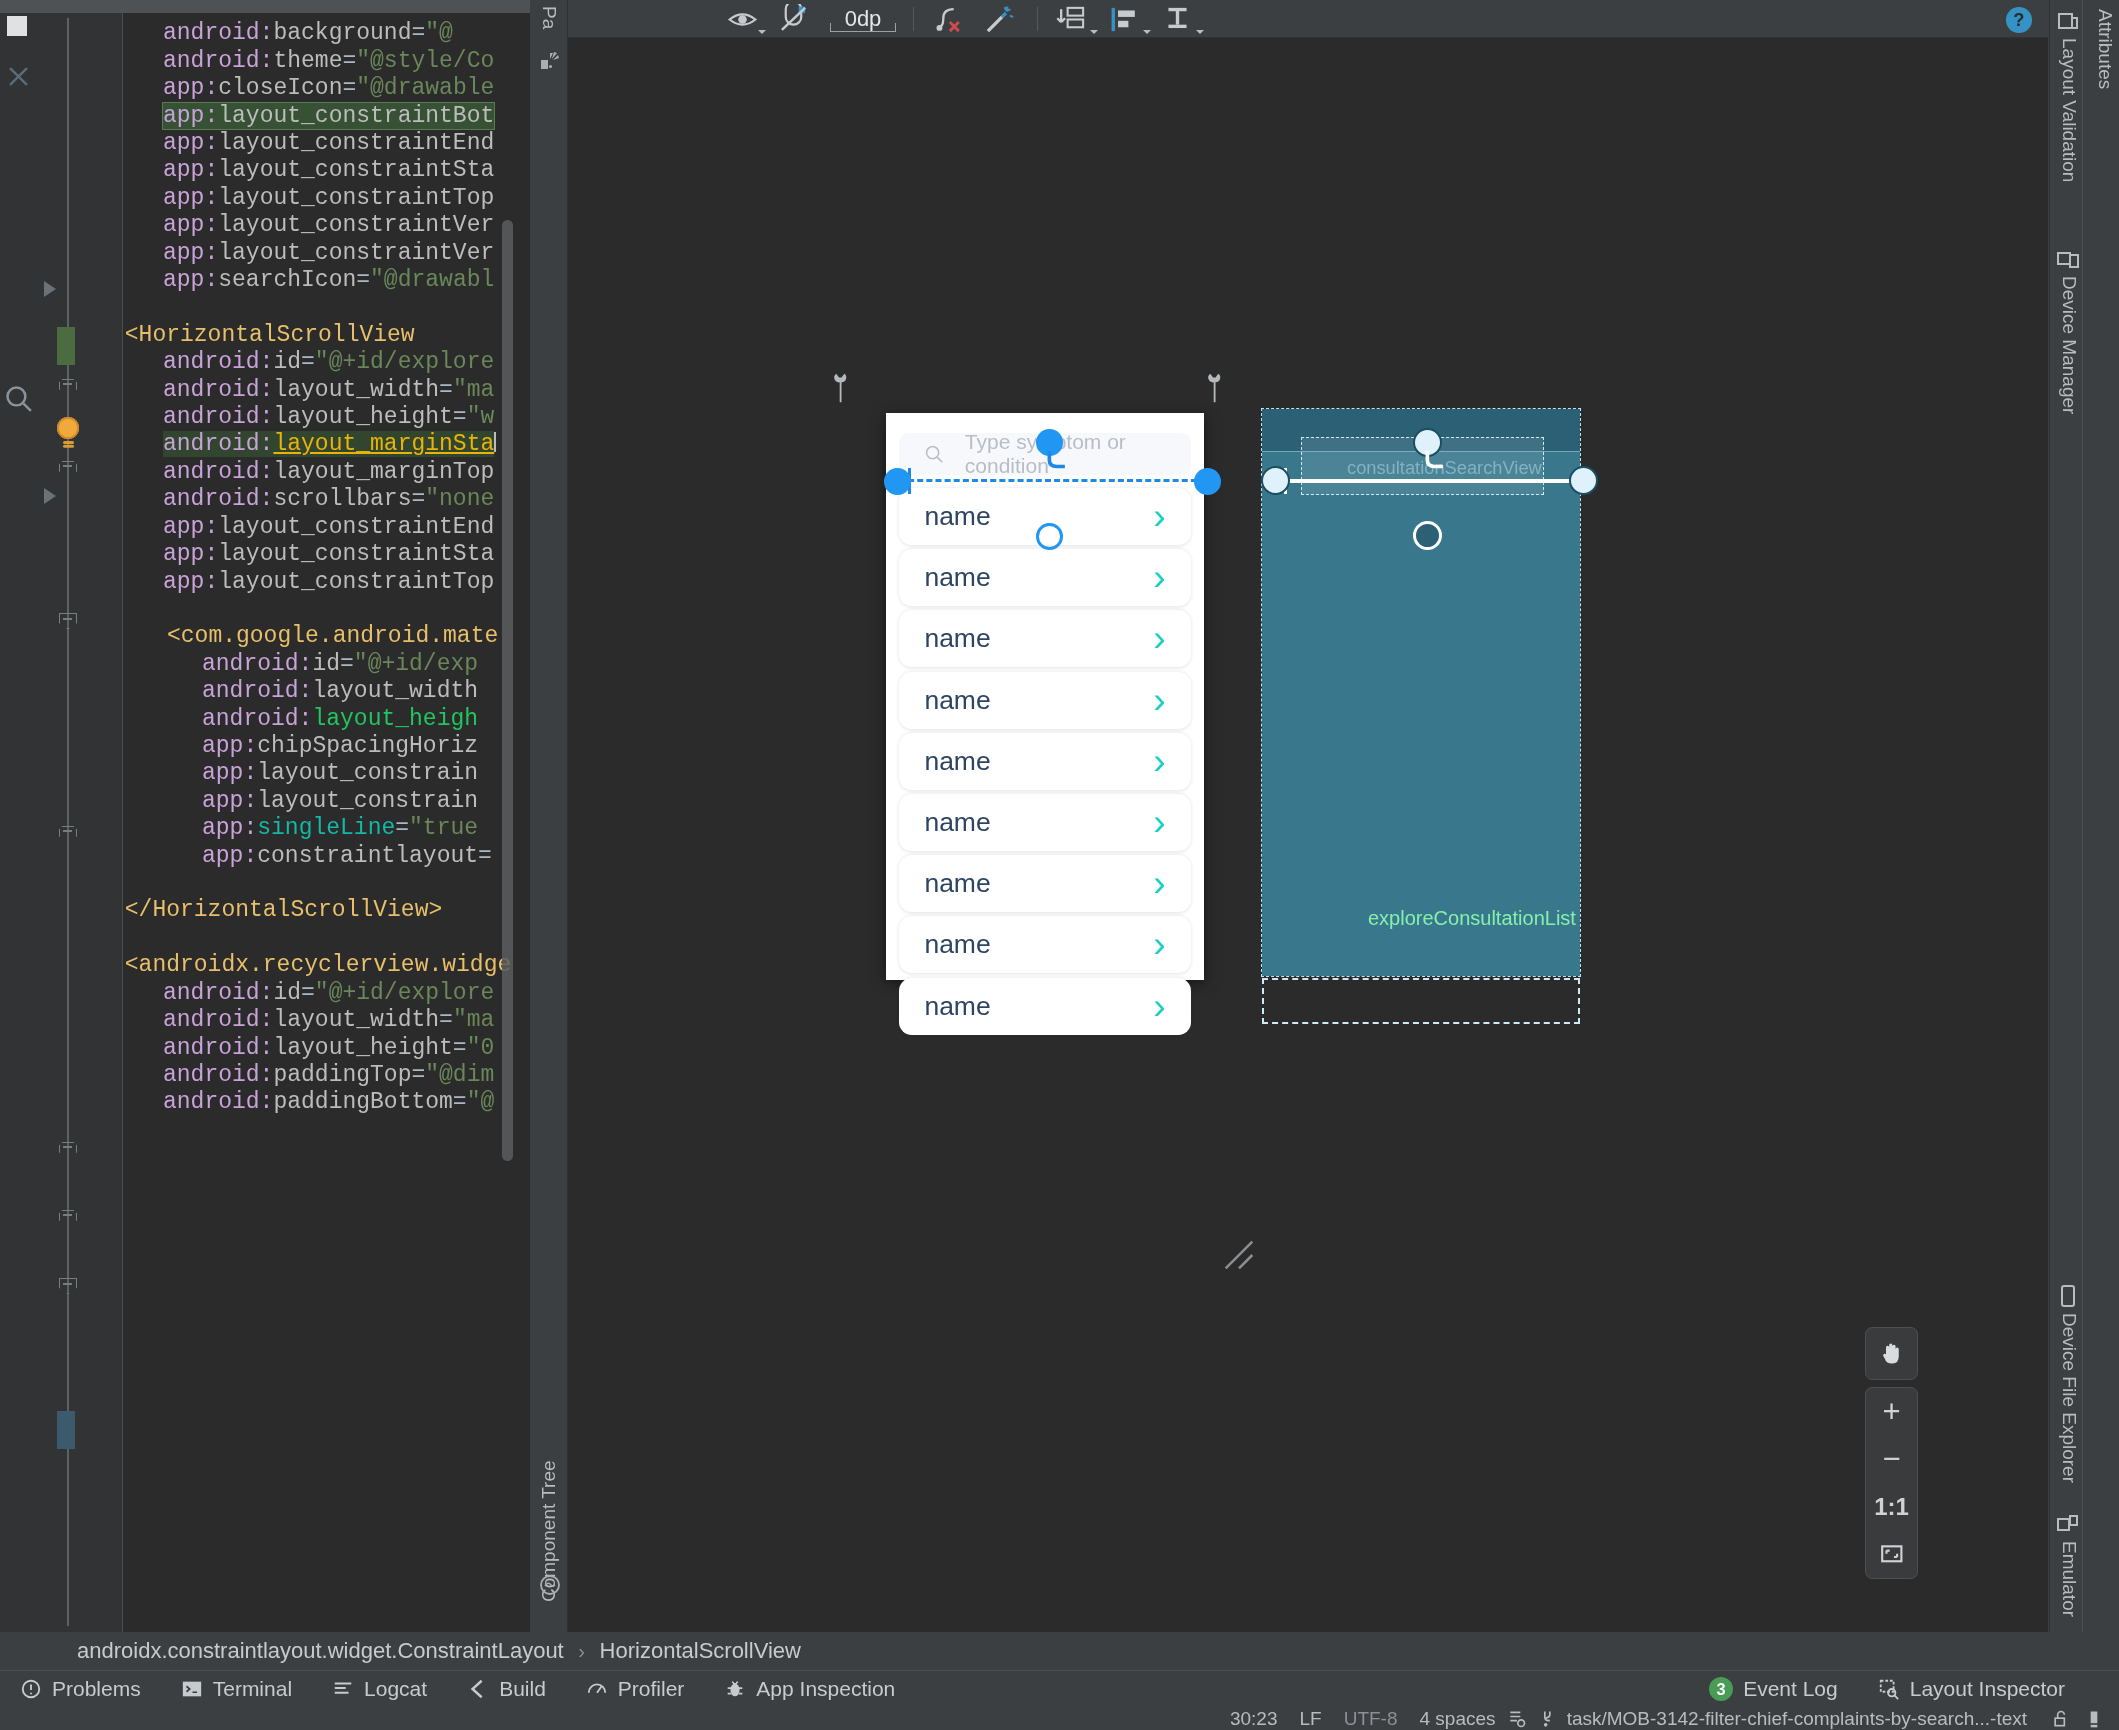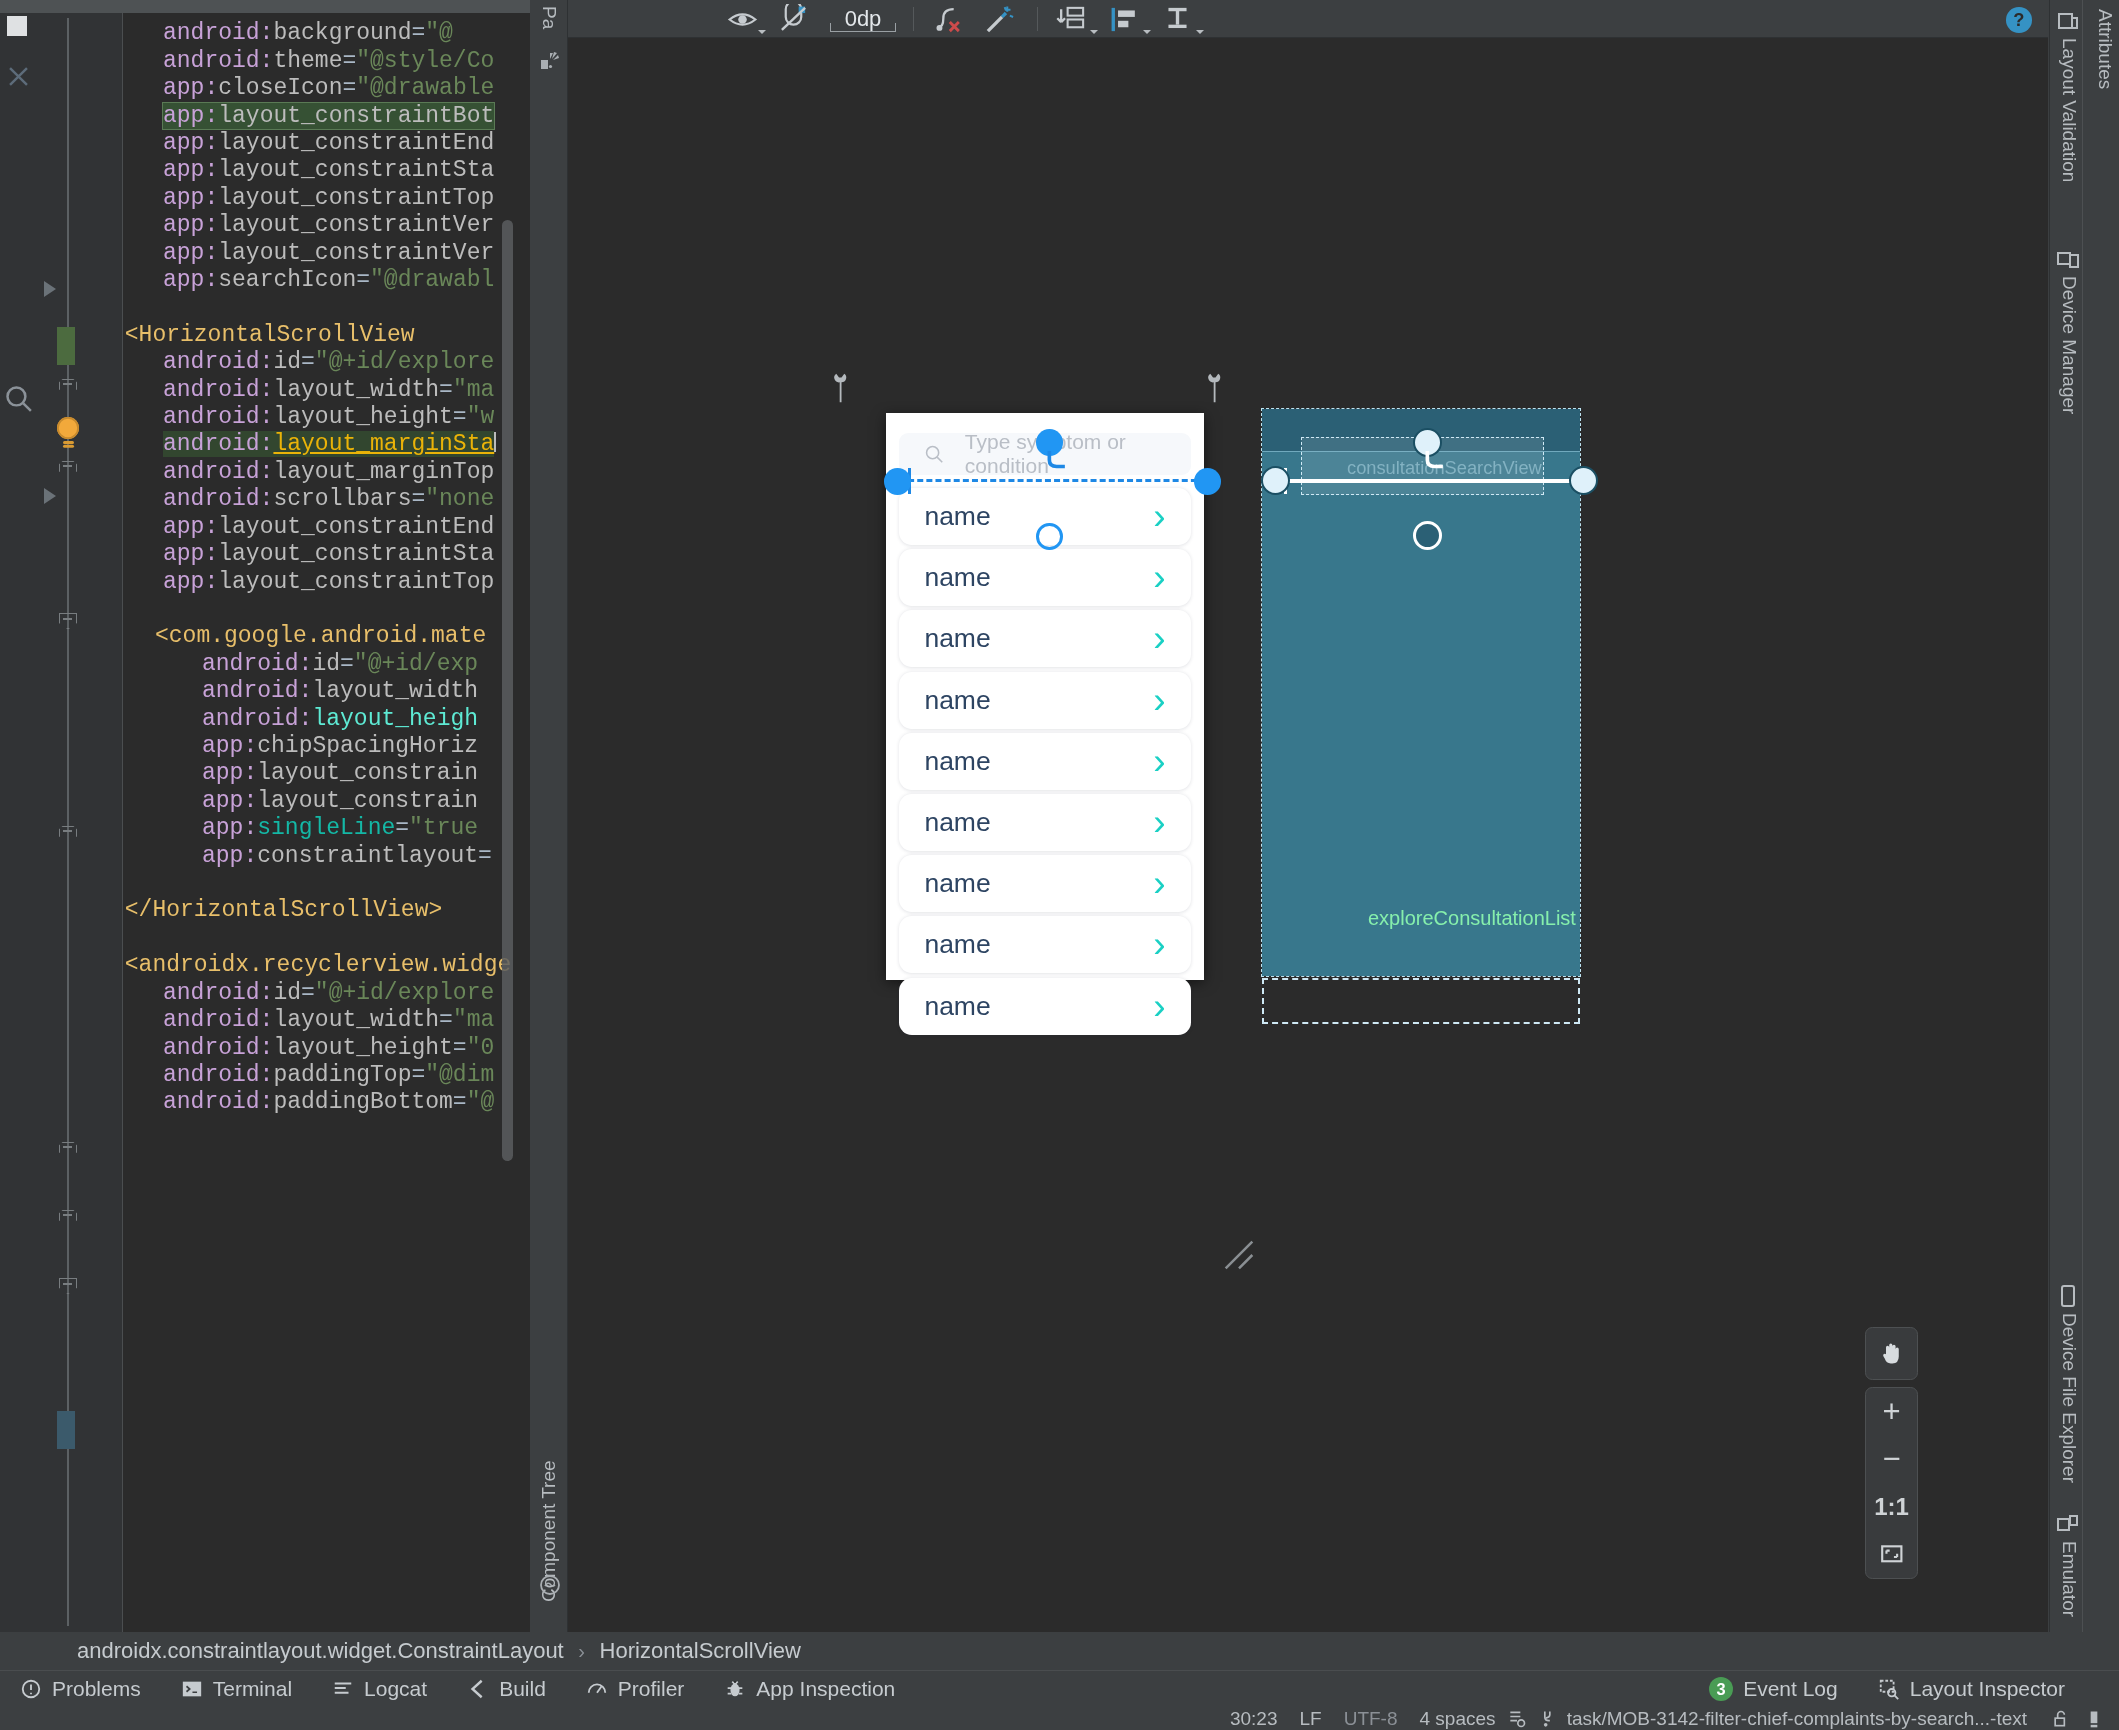--- a/index.html
+++ b/index.html
@@ -303,24 +303,24 @@
           <div class="code-line" style="top: 336px; left: 40px;"><span><span class="tok-attr"><span class="tok-attr">android:</span><span style="color: rgb(188, 188, 188);">id</span></span><span><span class="tok-eq">=</span><span class="tok-val">"@+id/explore</span></span></span></div>
           <div class="code-line" style="top: 364px; left: 40px;"><span><span class="tok-attr"><span class="tok-attr">android:</span><span style="color: rgb(188, 188, 188);">layout_width</span></span><span><span class="tok-eq">=</span><span class="tok-val">"ma</span></span></span></div>
           <div class="code-line" style="top: 391px; left: 40px;"><span><span class="tok-attr"><span class="tok-attr">android:</span><span style="color: rgb(188, 188, 188);">layout_height</span></span><span><span class="tok-eq">=</span><span class="tok-val">"w</span></span></span></div>
           <div class="code-line" style="top: 418px; left: 40px;"><span class="hl-green-soft"><span><span class="tok-attr"><span class="tok-attr">android:</span><span style="color: #eab308; text-decoration: underline;">layout_marginSta</span></span><span></span></span></span><span class="caret"></span></div>
           <div class="code-line" style="top: 446px; left: 40px;"><span><span class="tok-attr"><span class="tok-attr">android:</span><span style="color: rgb(188, 188, 188);">layout_marginTop</span></span><span></span></span></div>
           <div class="code-line" style="top: 473px; left: 40px;"><span><span class="tok-attr"><span class="tok-attr">android:</span><span style="color: rgb(188, 188, 188);">scrollbars</span></span><span><span class="tok-eq">=</span><span class="tok-val">"none</span></span></span></div>
           <div class="code-line" style="top: 501px; left: 40px;"><span><span class="tok-attr"><span class="tok-attr">app:</span><span style="color: rgb(188, 188, 188);">layout_constraintEnd</span></span><span></span></span></div>
           <div class="code-line" style="top: 528px; left: 40px;"><span><span class="tok-attr"><span class="tok-attr">app:</span><span style="color: rgb(188, 188, 188);">layout_constraintSta</span></span><span></span></span></div>
           <div class="code-line" style="top: 556px; left: 40px;"><span><span class="tok-attr"><span class="tok-attr">app:</span><span style="color: rgb(188, 188, 188);">layout_constraintTop</span></span><span></span></span></div>
           <div class="code-line" style="top: 583px; left: 1.8px;"></div>
-          <div class="code-line" style="top: 610px; left: 32px; text-align: right;"><span class="tok-tag">&lt;com.google.android.mate</span></div>
+          <div class="code-line" style="top: 610px; left: 44px; text-align: right;"><span class="tok-tag">&lt;com.google.android.mate</span></div>
           <div class="code-line" style="top: 638px; left: 79px;"><span><span class="tok-attr"><span class="tok-attr">android:</span><span style="color: rgb(188, 188, 188);">id</span></span><span><span class="tok-eq">=</span><span class="tok-val">"@+id/exp</span></span></span></div>
           <div class="code-line" style="top: 665px; left: 79px;"><span><span class="tok-attr"><span class="tok-attr">android:</span><span style="color: rgb(188, 188, 188);">layout_width</span></span><span></span></span></div>
-          <div class="code-line" style="top: 693px; left: 79px;"><span><span class="tok-attr"><span class="tok-attr">android:</span><span style="color: #5eead4;">layout_heigh</span></span><span></span></span></div>
+          <div class="code-line" style="top: 693px; left: 79px;"><span><span class="tok-attr"><span class="tok-attr">android:</span><span style="color: #22c55e;">layout_heigh</span></span><span></span></span></div>
           <div class="code-line" style="top: 720px; left: 79px;"><span><span class="tok-attr"><span class="tok-attr">app:</span><span style="color: rgb(188, 188, 188);">chipSpacingHoriz</span></span><span></span></span></div>
           <div class="code-line" style="top: 747px; left: 79px;"><span><span class="tok-attr"><span class="tok-attr">app:</span><span style="color: rgb(188, 188, 188);">layout_constrain</span></span><span></span></span></div>
           <div class="code-line" style="top: 775px; left: 79px;"><span><span class="tok-attr"><span class="tok-attr">app:</span><span style="color: rgb(188, 188, 188);">layout_constrain</span></span><span></span></span></div>
           <div class="code-line" style="top: 802px; left: 79px;"><span><span class="tok-attr"><span class="tok-attr">app:</span><span style="color: #14b8a6;">singleLine</span></span><span><span class="tok-eq">=</span><span class="tok-val">"true</span></span></span></div>
           <div class="code-line" style="top: 830px; left: 79px;"><span><span class="tok-attr"><span class="tok-attr">app:</span><span style="color: rgb(188, 188, 188);">constraintlayout</span></span><span class="tok-eq">=</span></span></div>
           <div class="code-line" style="top: 857px; left: 1.8px;"></div>
           <div class="code-line" style="top: 884px; left: 1.8px;"><span class="tok-tag">&lt;/HorizontalScrollView&gt;</span></div>
           <div class="code-line" style="top: 912px; left: 1.8px;"></div>
           <div class="code-line" style="top: 939px; left: 1.8px;"><span class="tok-tag">&lt;androidx.recyclerview.widge</span></div>
           <div class="code-line" style="top: 967px; left: 40px;"><span><span class="tok-attr"><span class="tok-attr">android:</span><span style="color: rgb(188, 188, 188);">id</span></span><span><span class="tok-eq">=</span><span class="tok-val">"@+id/explore</span></span></span></div>

